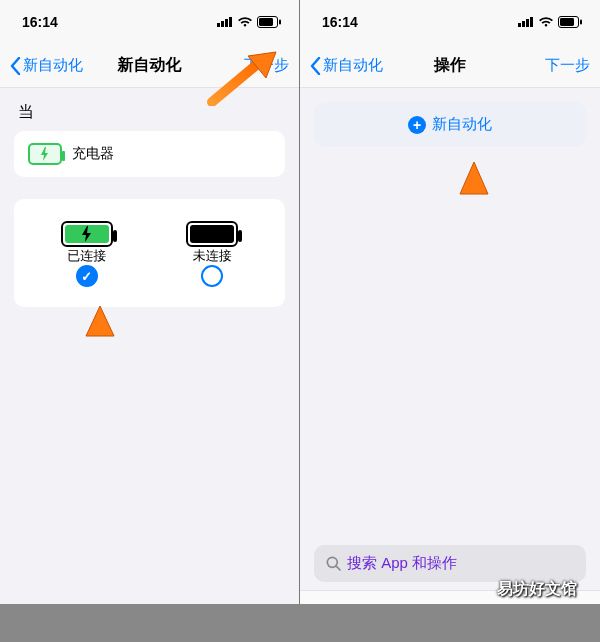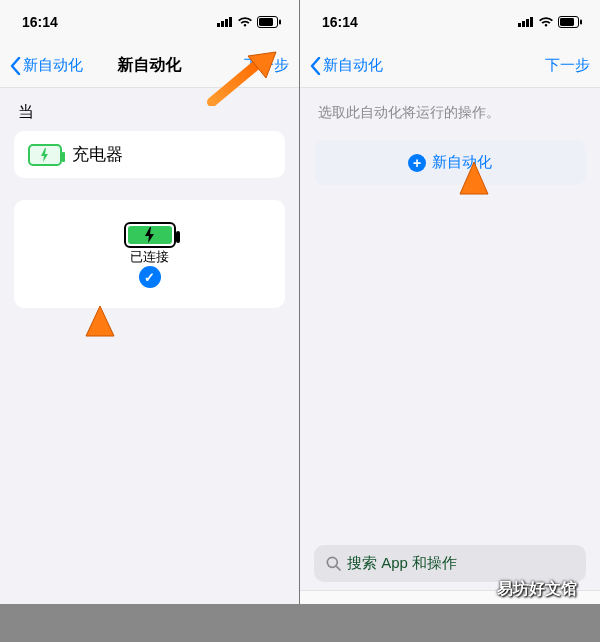--- a/index.html
+++ b/index.html
@@ -90,21 +90,21 @@
     border-radius: 5px;
     border: 2px solid #34c759;
     background: #e9fbef;
     position: relative;
   }
   .charger-badge::after {
     content: ""; position: absolute; right: -5px; top: 6px;
     width: 3px; height: 10px; background: #34c759; border-radius: 1px;
   }
   .charger-badge svg { display: block; }
-  .card-text { font-size: 17px; color: #000; }
+  .card-text { font-size: 14px; color: #000; }
 
   .options-card {
     background: #fff;
     border-radius: 10px;
     padding: 22px 10px 20px 10px;
     display: flex;
     margin-bottom: 20px;
   }
   .opt {
     flex: 1;
@@ -157,21 +157,21 @@
     font-size: 14px; font-weight: 700; line-height: 1;
   }
 
   .searchbar-wrap {
     position: absolute; left: 14px; right: 14px; bottom: 60px;
   }
   .searchbar {
     background: #e3e3e8; border-radius: 10px;
     padding: 9px 12px;
     display: flex; align-items: center; gap: 6px;
-    color: #14532d; font-size: 15px;
+    color: #6d28d9; font-size: 15px;
   }
   .bottombar {
     position: absolute; left: 0; right: 0; bottom: 0;
     height: 52px;
     border-top: 1px solid #e3e3e6;
     background: #fafafa;
     display: flex; align-items: center; justify-content: flex-start;
     gap: 26px;
     padding-left: 28px;
   }
@@ -254,20 +254,27 @@
         <div class="opt">
           <div class="batt green">
             <div class="fill">
                 <svg width="12" height="16">
                   <path d="M6 0L1 9h4l-1 7 6-9H6l1-7z" fill="#000"></path>
                 </svg>
               </div>
           </div>
           <div class="opt-label">已连接</div>
           <div class="radio checked"></div>
+        </div>
+        <div class="opt">
+          <div class="batt black">
+            <div class="fill"></div>
+          </div>
+          <div class="opt-label">未连接</div>
+          <div class="radio"></div>
         </div>
       </div>
     </div>
 
     <div class="home-indicator"></div>
 
     <svg class="arrow" style="left:200px; top:46px;" width="90" height="60">
       <defs>
           <linearGradient id="ga1" x1="0" y1="1" x2="1" y2="0">
             <stop offset="0" stop-color="#ff9a2e"></stop>
@@ -310,25 +317,25 @@
       </span>
     </div>
 
     <div class="navbar">
       <div class="back">
         <svg width="11" height="18">
             <path d="M9 1L2 9l7 8" stroke="#007aff" stroke-width="2.4" fill="none" stroke-linecap="round" stroke-linejoin="round"></path>
           </svg>
         <span>新自动化</span>
       </div>
+      <div class="title">操作</div>
       <div class="next">下一步</div>
     </div>
 
     <div class="content">
-      <div class="hint">选取此自动化将运行的操作。</div>
 
       <div class="add-action">
         <span class="plus">+</span>
         <span>新自动化</span>
       </div>
 
       <div class="searchbar-wrap">
         <div class="searchbar">
           <svg width="15" height="15">
               <circle cx="6.3" cy="6.3" r="5" stroke="#8a8a8e" stroke-width="1.7" fill="none"></circle>

